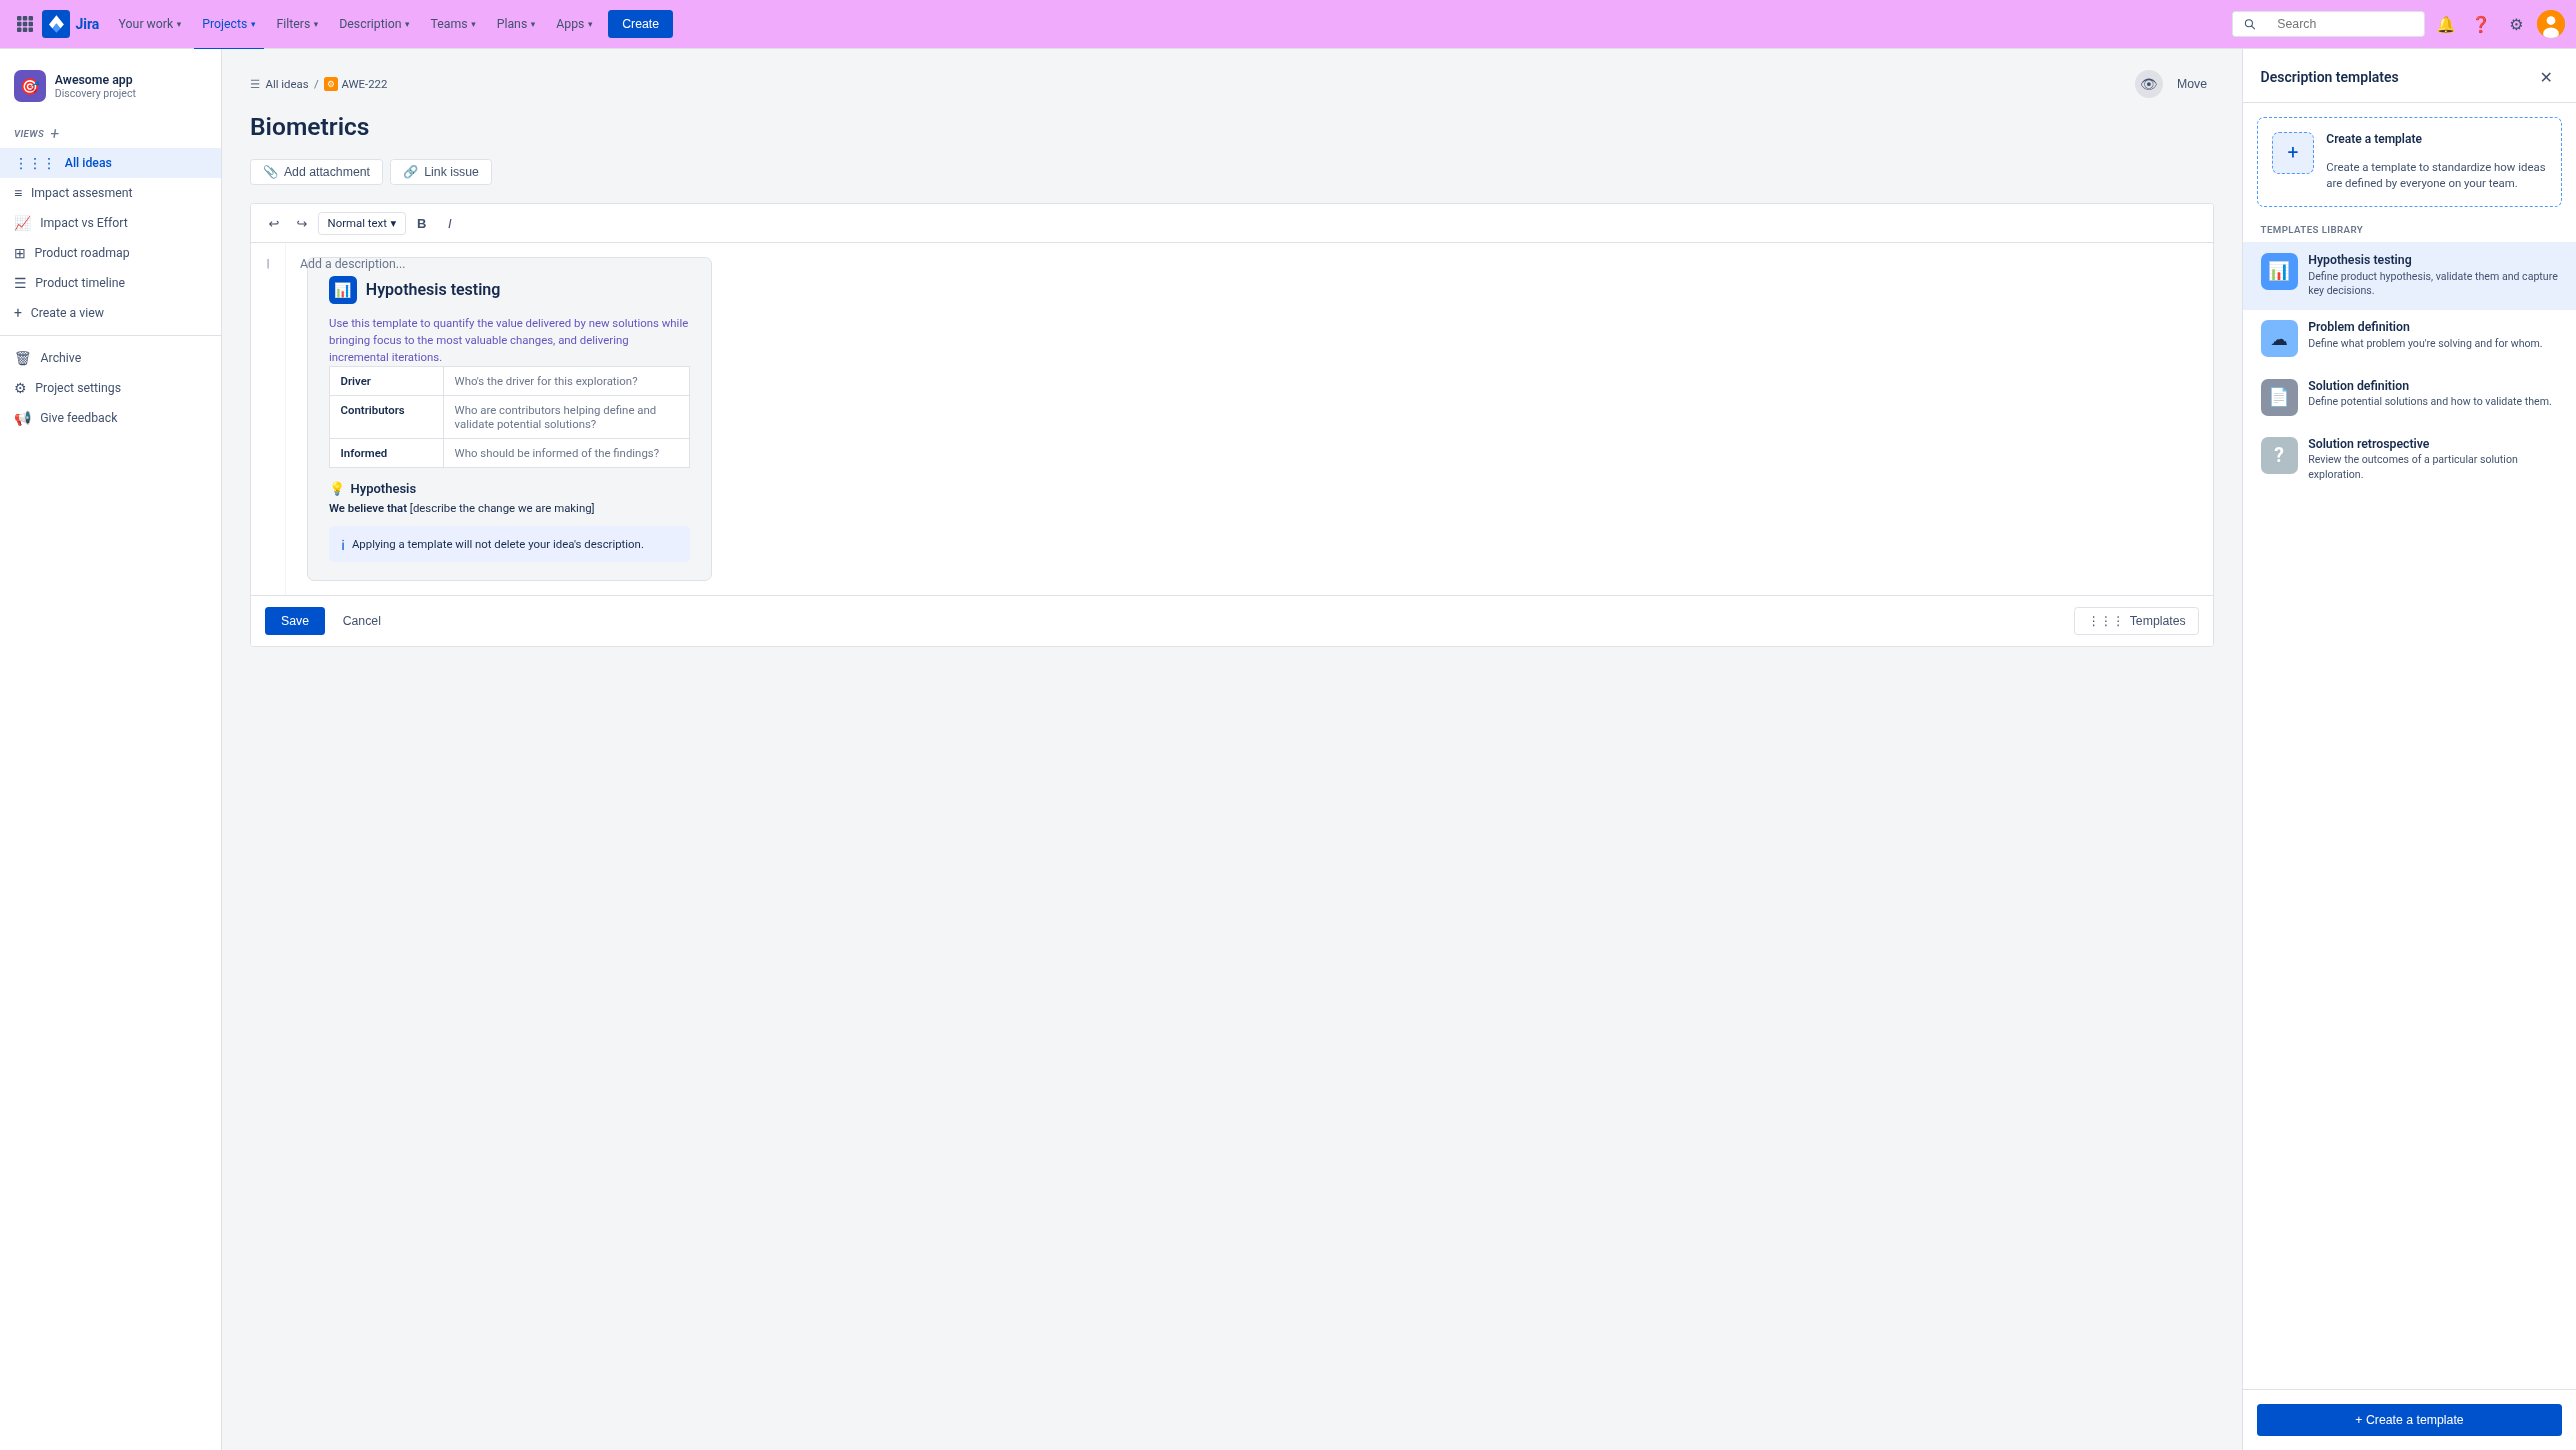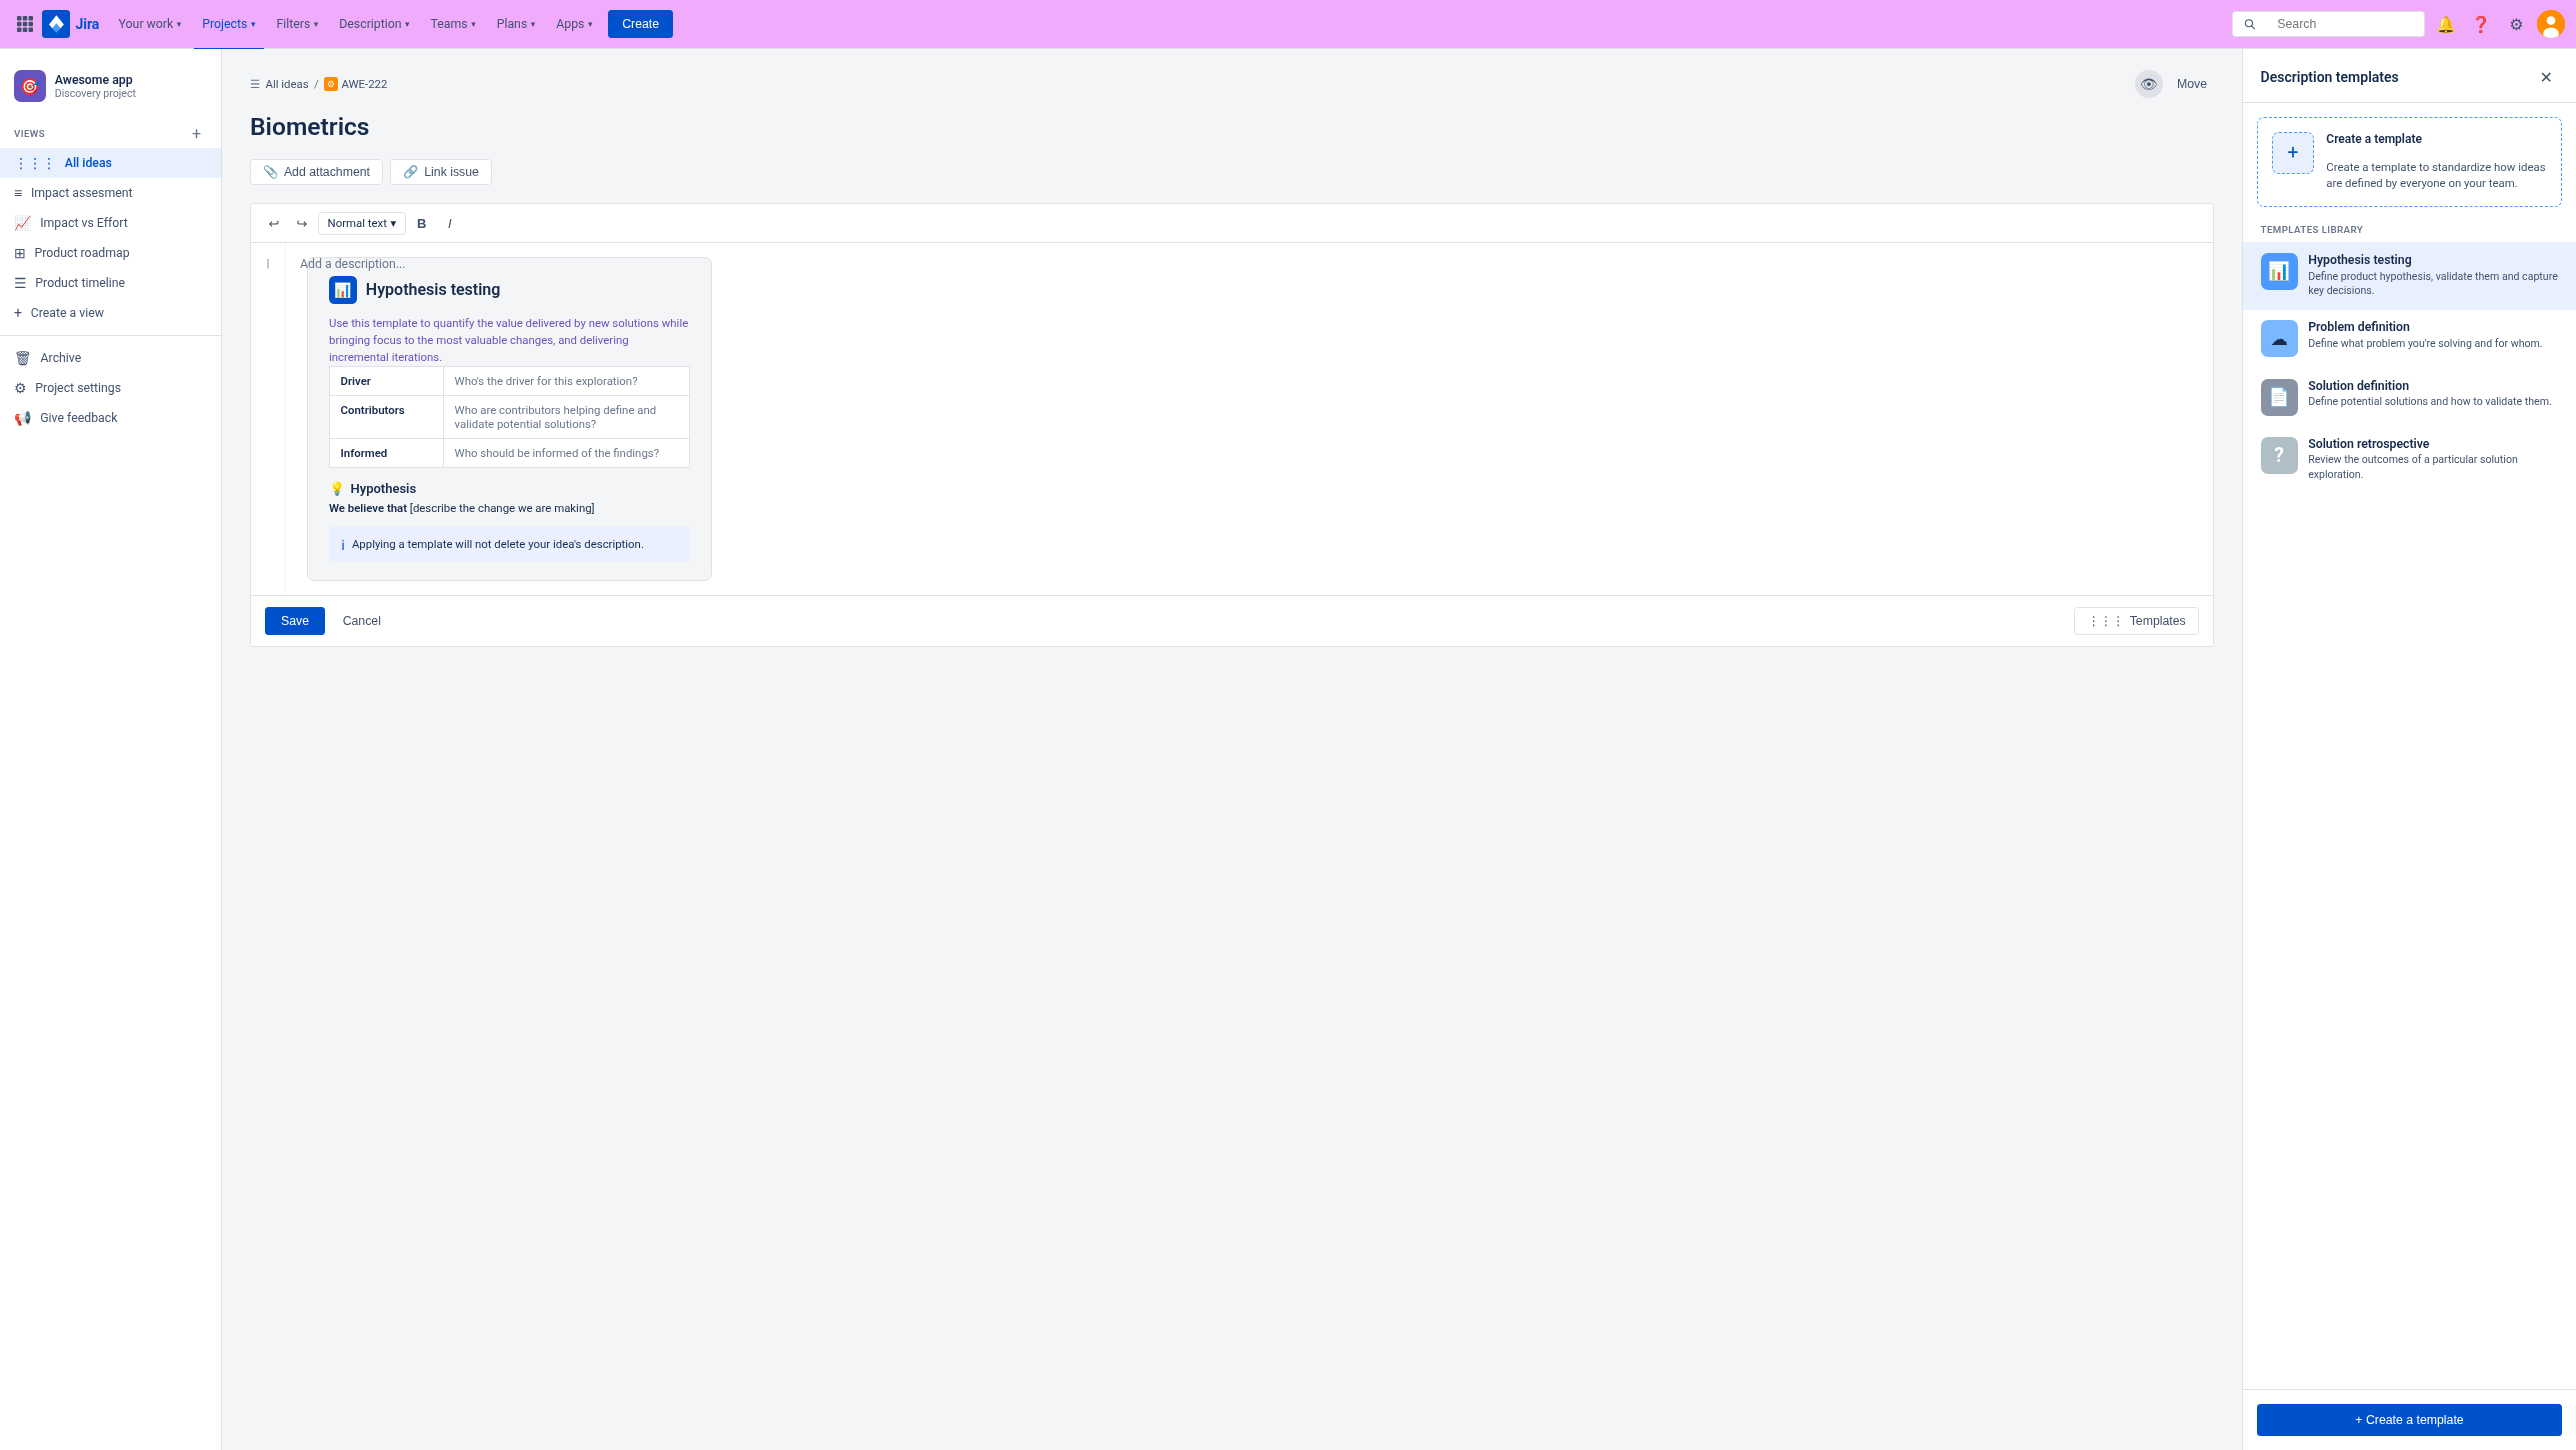--- a/index.html
+++ b/index.html
@@ -119,22 +119,23 @@
       border-radius: 7px;
       background: #6554c0;
       display: flex; align-items: center; justify-content: center;
       font-size: 16px;
       flex-shrink: 0;
     }
     .project-info { display: flex; flex-direction: column; }
     .project-name { font-size: 12.3px; font-weight: 600; color: #172b4d; }
     .project-type { font-size: 10.6px; color: #6b778c; }
     .sidebar-views-header {
-      display: flex; align-items: center; justify-content: space-between;
+      display: flex; align-items: center; 
       padding: 7px 14px 3.5px;
+      font-style: italic;
     }
     .sidebar-views-label {
       font-size: 9.7px; font-weight: 600;
       color: #6b778c; text-transform: uppercase;
       letter-spacing: 0.4px;
     }
     .sidebar-add-btn {
       width: 21px; height: 21px;
       display: flex; align-items: center; justify-content: center;
       color: #6b778c; cursor: pointer; border-radius: 3.5px; font-size: 16px;

